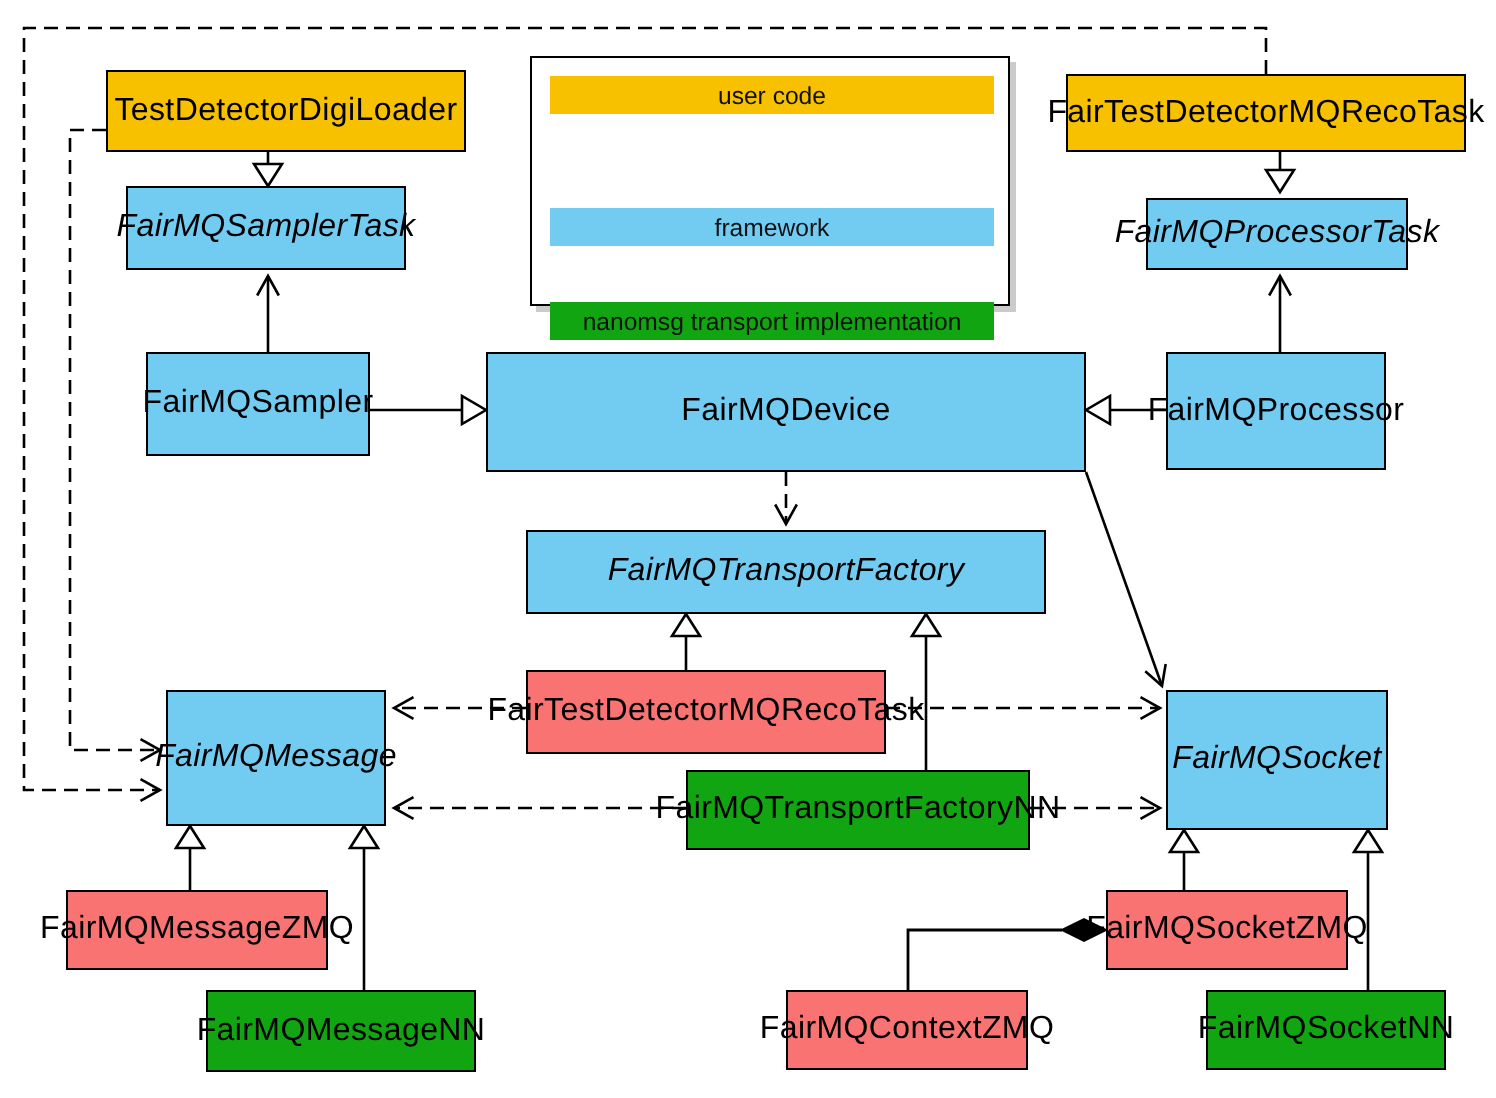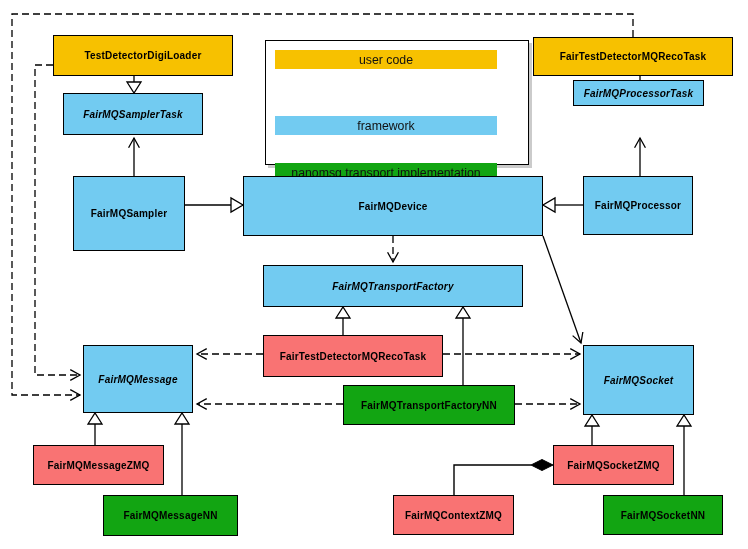--- a/index.html
+++ b/index.html
@@ -4,30 +4,30 @@
 <style>
   html,body{margin:0;padding:0;background:#fff;}
   #canvas{
     position:relative;width:748px;height:549px;background:#fff;overflow:hidden;
     font-family:"Liberation Sans",sans-serif;
   }
   #edges{position:absolute;left:0;top:0;}
   .node{
     position:absolute;display:flex;align-items:center;justify-content:center;
     border:1.4px solid #000;box-sizing:border-box;
-    font-weight:bold;font-size:10px;color:#000;white-space:nowrap;
+    font-weight:normal;font-size:16px;color:#000;white-space:nowrap;
     letter-spacing:.2px;
   }
   .abstract{font-style:italic;}
   .gold{background:#F7C100;}
   .blue{background:#72CBF1;}
   .red{background:#F97373;}
   .green{background:#12A512;}
   #legend{
-    position:absolute;left:265px;top:40px;width:264px;height:125px;
+    position:absolute;left:265px;top:28px;width:240px;height:125px;
     background:#fff;border:1.6px solid #000;box-sizing:border-box;
     box-shadow:3px 3px 0 rgba(140,140,140,.45);
   }
   .legend-bar{
     position:absolute;left:9px;width:222px;height:19px;
     display:flex;align-items:center;justify-content:center;
     font-size:12.3px;color:#111;white-space:nowrap;
   }
   .lb0{top:9px;} .lb1{top:39px;margin-top:36px;} .lb2{top:69px;} .lb3{top:98px;margin-top:24px;}
 </style>
@@ -113,23 +113,23 @@
     <div class="legend-bar lb1 blue">framework</div>
     <div class="legend-bar lb3 green">nanomsg transport implementation</div>
   </div>
 
   <div class="node gold" style="left:53px;top:35px;width:180px;height:41px">TestDetectorDigiLoader</div>
 
   <div class="node gold" style="left:533px;top:37px;width:200px;height:39px">FairTestDetectorMQRecoTask</div>
 
   <div class="node blue abstract" style="left:63px;top:93px;width:140px;height:42px">FairMQSamplerTask</div>
 
-  <div class="node blue abstract" style="left:573px;top:80px;width:131px;height:26px">FairMQProcessorTask</div>
+  <div class="node blue abstract" style="left:573px;top:99px;width:131px;height:36px">FairMQProcessorTask</div>
 
-  <div class="node blue" style="left:73px;top:176px;width:112px;height:75px">FairMQSampler</div>
+  <div class="node blue" style="left:73px;top:176px;width:112px;height:52px">FairMQSampler</div>
 
   <div class="node blue" style="left:243px;top:176px;width:300px;height:60px">FairMQDevice</div>
 
   <div class="node blue" style="left:583px;top:176px;width:110px;height:59px">FairMQProcessor</div>
 
   <div class="node blue abstract" style="left:263px;top:265px;width:260px;height:42px">FairMQTransportFactory</div>
 
   <div class="node red" style="left:263px;top:335px;width:180px;height:42px">FairTestDetectorMQRecoTask</div>
 
   <div class="node green" style="left:343px;top:385px;width:172px;height:40px">FairMQTransportFactoryNN</div>

